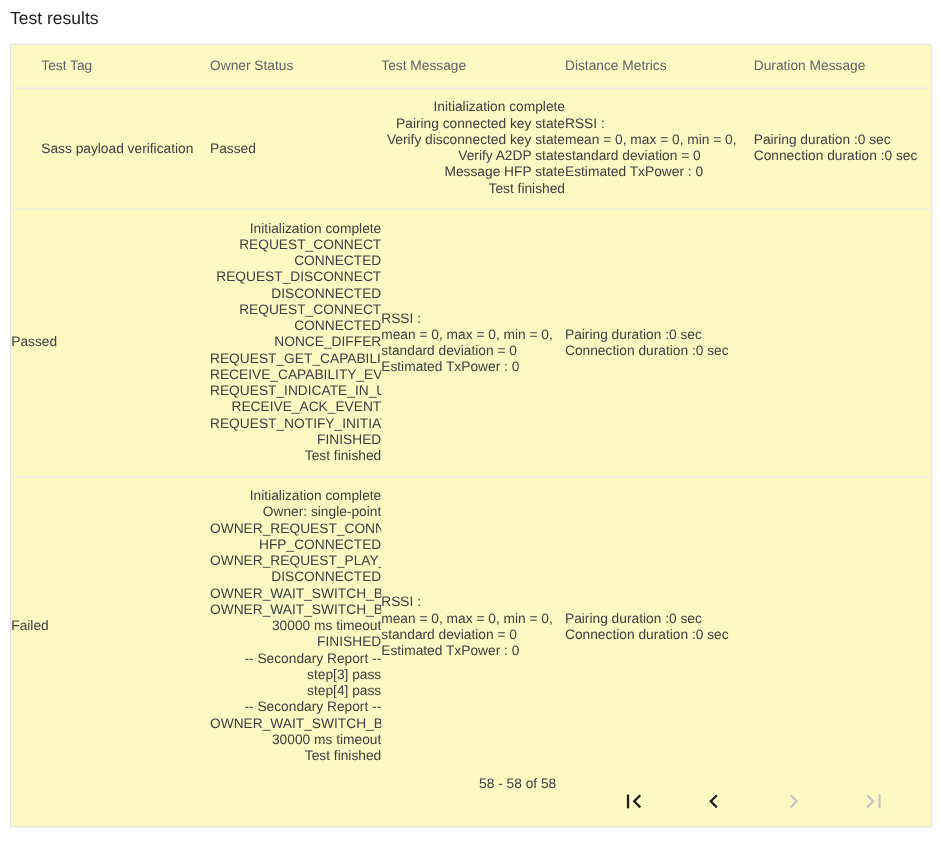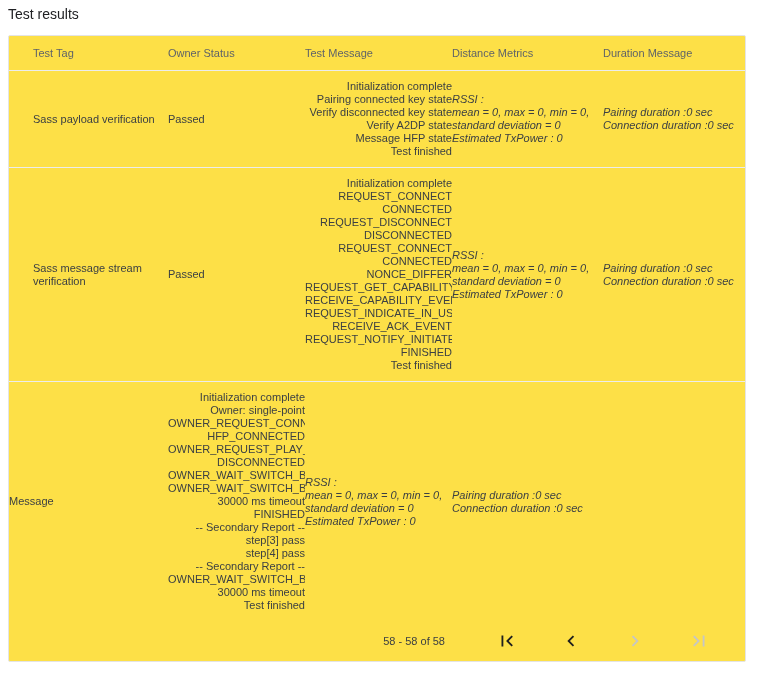--- a/index.html
+++ b/index.html
@@ -17,21 +17,21 @@
     font-weight: 400;
     color: #202124;
     margin: 6px 0 0 8px;
     line-height: 16px;
   }
   .card {
     width: 738px;
     margin: 13px 0 0 8px;
     border: 1px solid #e4e4e4;
     border-radius: 2px;
-    background: #fde047;
+    background: #fef9c3;
     box-sizing: border-box;
   }
   .grid-row {
     display: grid;
     grid-template-columns: 159px 137px 147px 151px 1fr;
     align-items: center;
   }
   .cell {
     font-size: 11px;
     line-height: 13px;
@@ -48,25 +48,25 @@
     color: #5f6368;
     font-size: 11px;
   }
   .trow {
     padding: 9px 0;
   }
   .trow + .trow {
     border-top: 1px solid #ececec;
   }
   .line, .msg-line { white-space: normal; text-align: right; }
-  .metric-line { white-space: nowrap; overflow: hidden; font-style: italic; }
+  .metric-line { white-space: nowrap; overflow: hidden; }
   .paginator {
     height: 40px;
     display: flex;
-    align-items: center;
+    align-items: flex-start;
     justify-content: flex-end;
     padding-right: 14px;
     font-size: 11px;
     color: #3c4043;
   }
   .range-label { margin-right: 30px; }
   .pg-btn {
     width: 40px;
     height: 40px;
     margin: 0 12px;
@@ -115,21 +115,20 @@
           <div class="metric-line">standard deviation = 0</div>
           <div class="metric-line">Estimated TxPower : 0</div>
         </div>
       <div class="cell c5">
           <div class="metric-line">Pairing duration :0 sec</div>
           <div class="metric-line">Connection duration :0 sec</div>
         </div>
     </div>
 
     <div class="grid-row trow">
-      <div class="cell c1">Sass message stream verification</div>
       <div class="cell c2">Passed</div>
       <div class="cell c3">
           <div class="msg-line">Initialization complete</div>
           <div class="msg-line">REQUEST_CONNECT</div>
           <div class="msg-line">CONNECTED</div>
           <div class="msg-line">REQUEST_DISCONNECT</div>
           <div class="msg-line">DISCONNECTED</div>
           <div class="msg-line">REQUEST_CONNECT</div>
           <div class="msg-line">CONNECTED</div>
           <div class="msg-line">NONCE_DIFFER</div>
@@ -147,21 +146,21 @@
           <div class="metric-line">standard deviation = 0</div>
           <div class="metric-line">Estimated TxPower : 0</div>
         </div>
       <div class="cell c5">
           <div class="metric-line">Pairing duration :0 sec</div>
           <div class="metric-line">Connection duration :0 sec</div>
         </div>
     </div>
 
     <div class="grid-row trow">
-      <div class="cell c2">Message</div>
+      <div class="cell c2">Failed</div>
       <div class="cell c3">
           <div class="msg-line">Initialization complete</div>
           <div class="msg-line">Owner: single-point</div>
           <div class="msg-line">OWNER_REQUEST_CONNECT</div>
           <div class="msg-line">HFP_CONNECTED</div>
           <div class="msg-line">OWNER_REQUEST_PLAY_MED</div>
           <div class="msg-line">DISCONNECTED</div>
           <div class="msg-line">OWNER_WAIT_SWITCH_BACK</div>
           <div class="msg-line">OWNER_WAIT_SWITCH_BACK</div>
           <div class="msg-line">30000 ms timeout</div>

